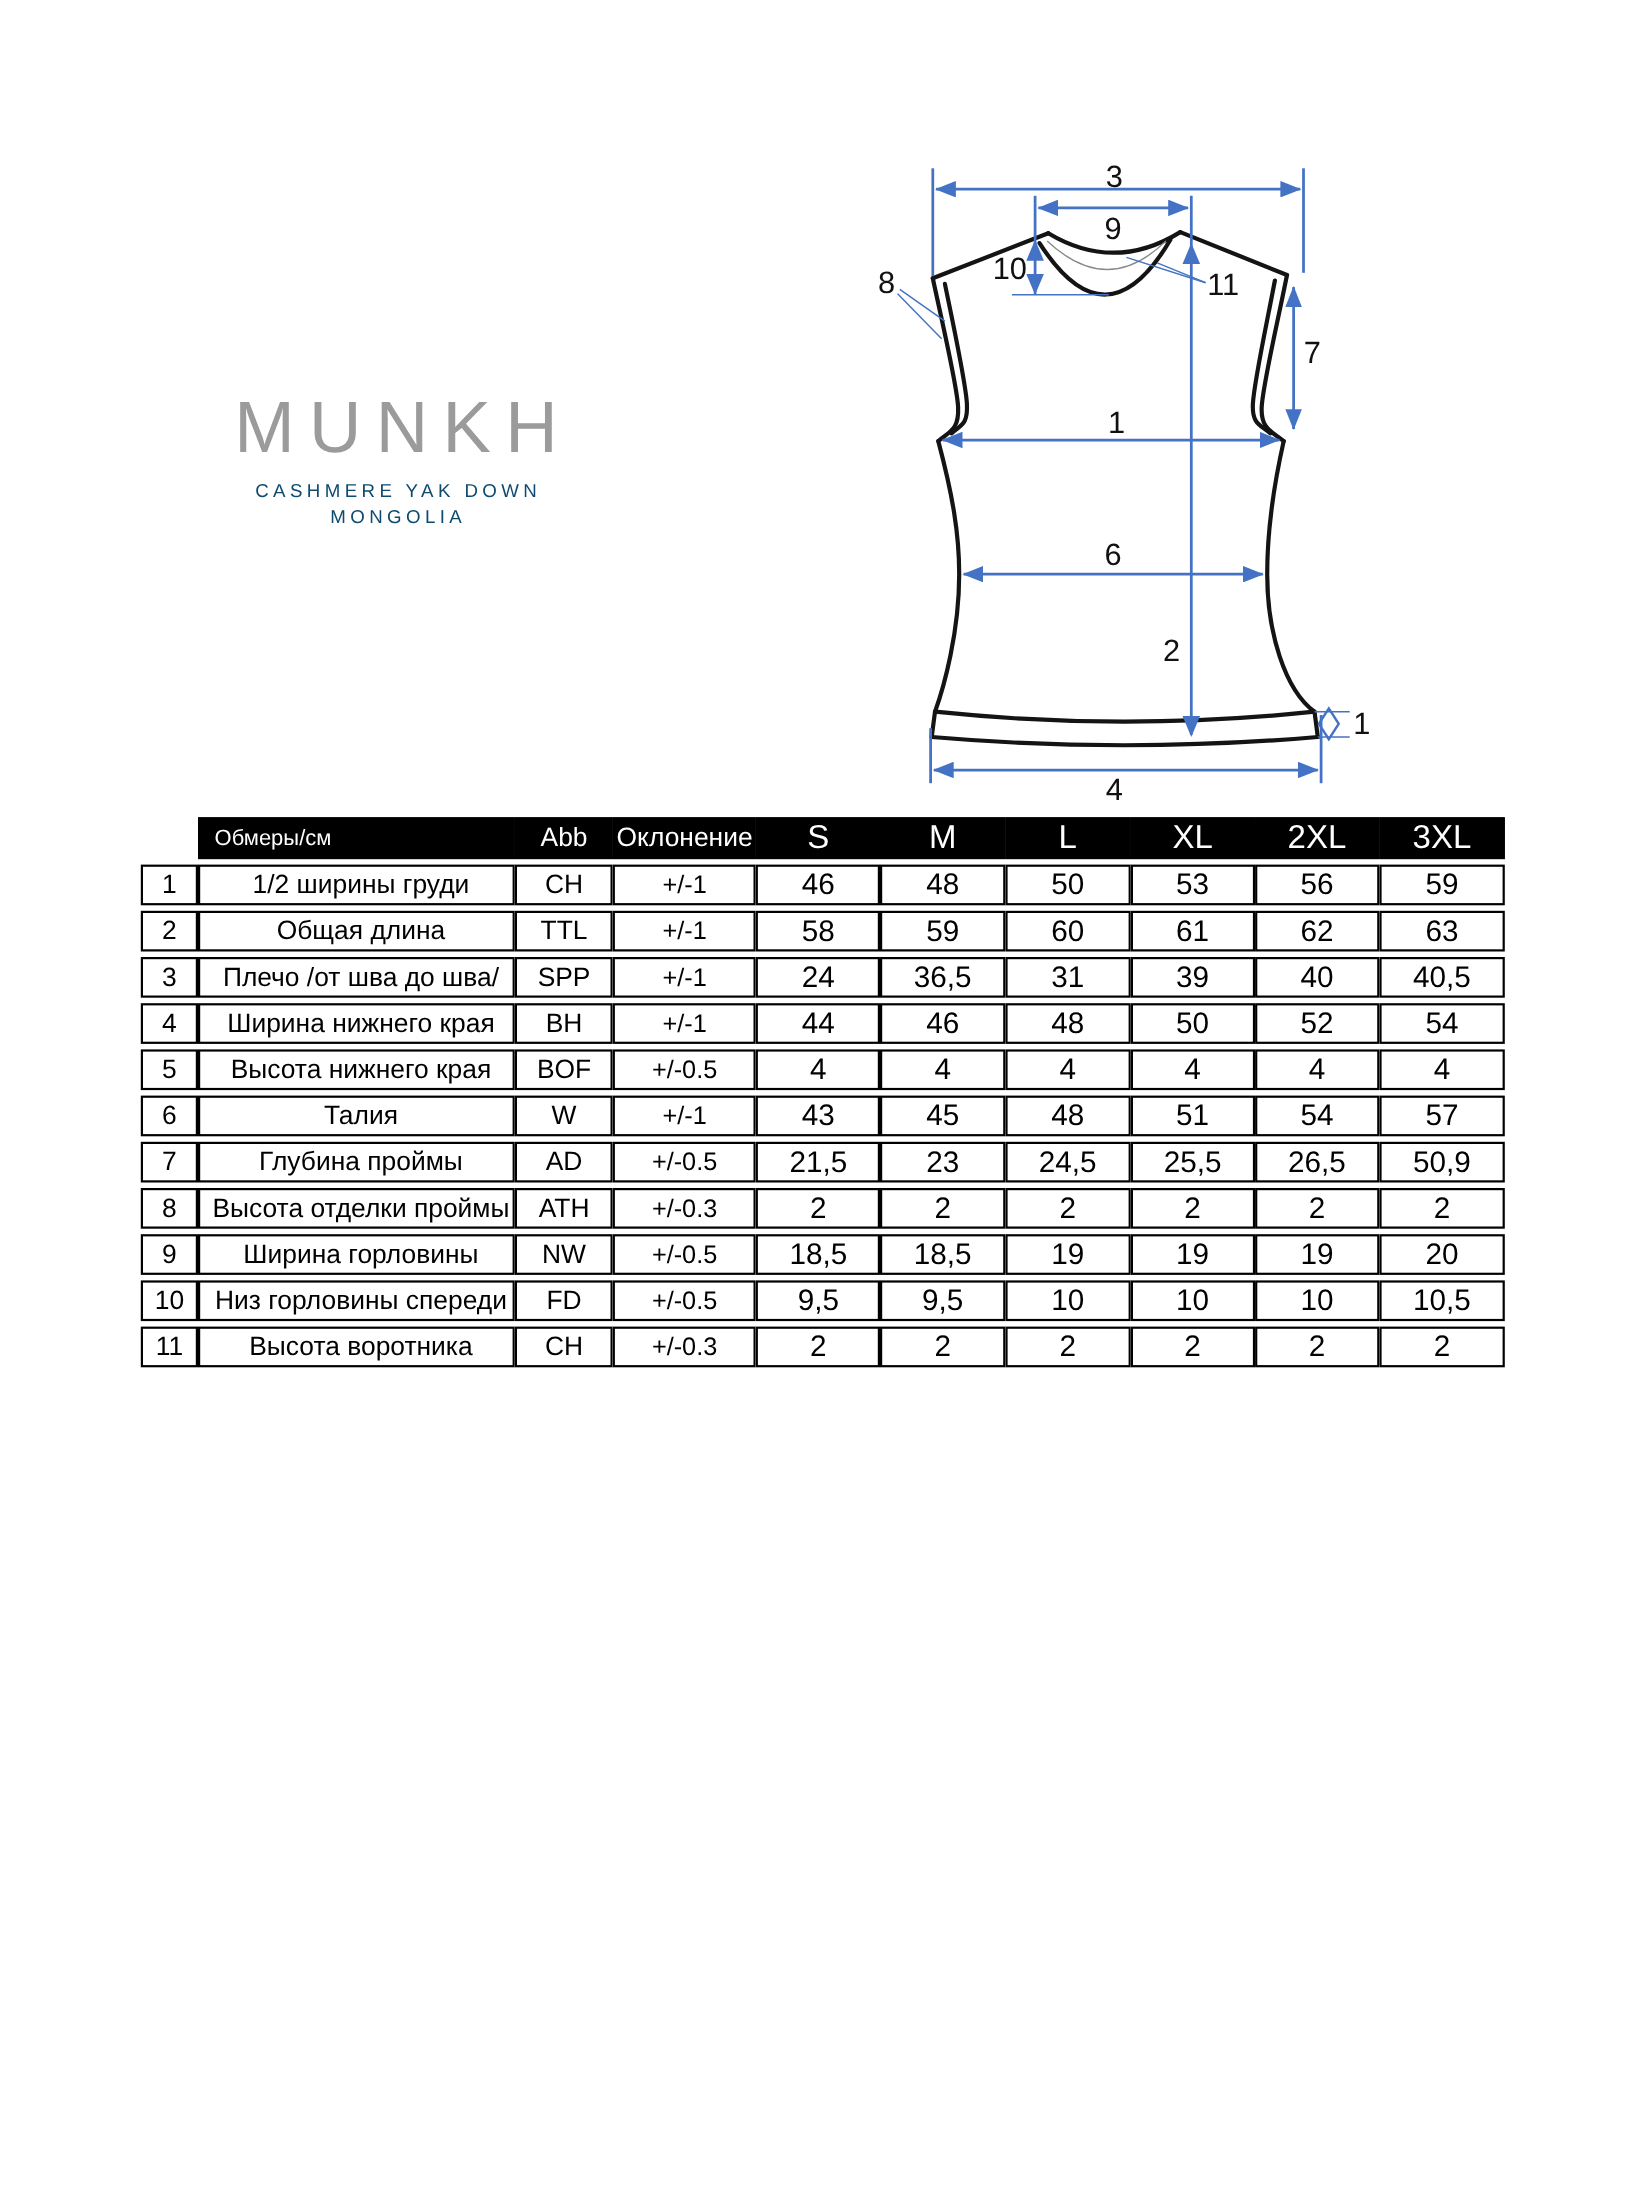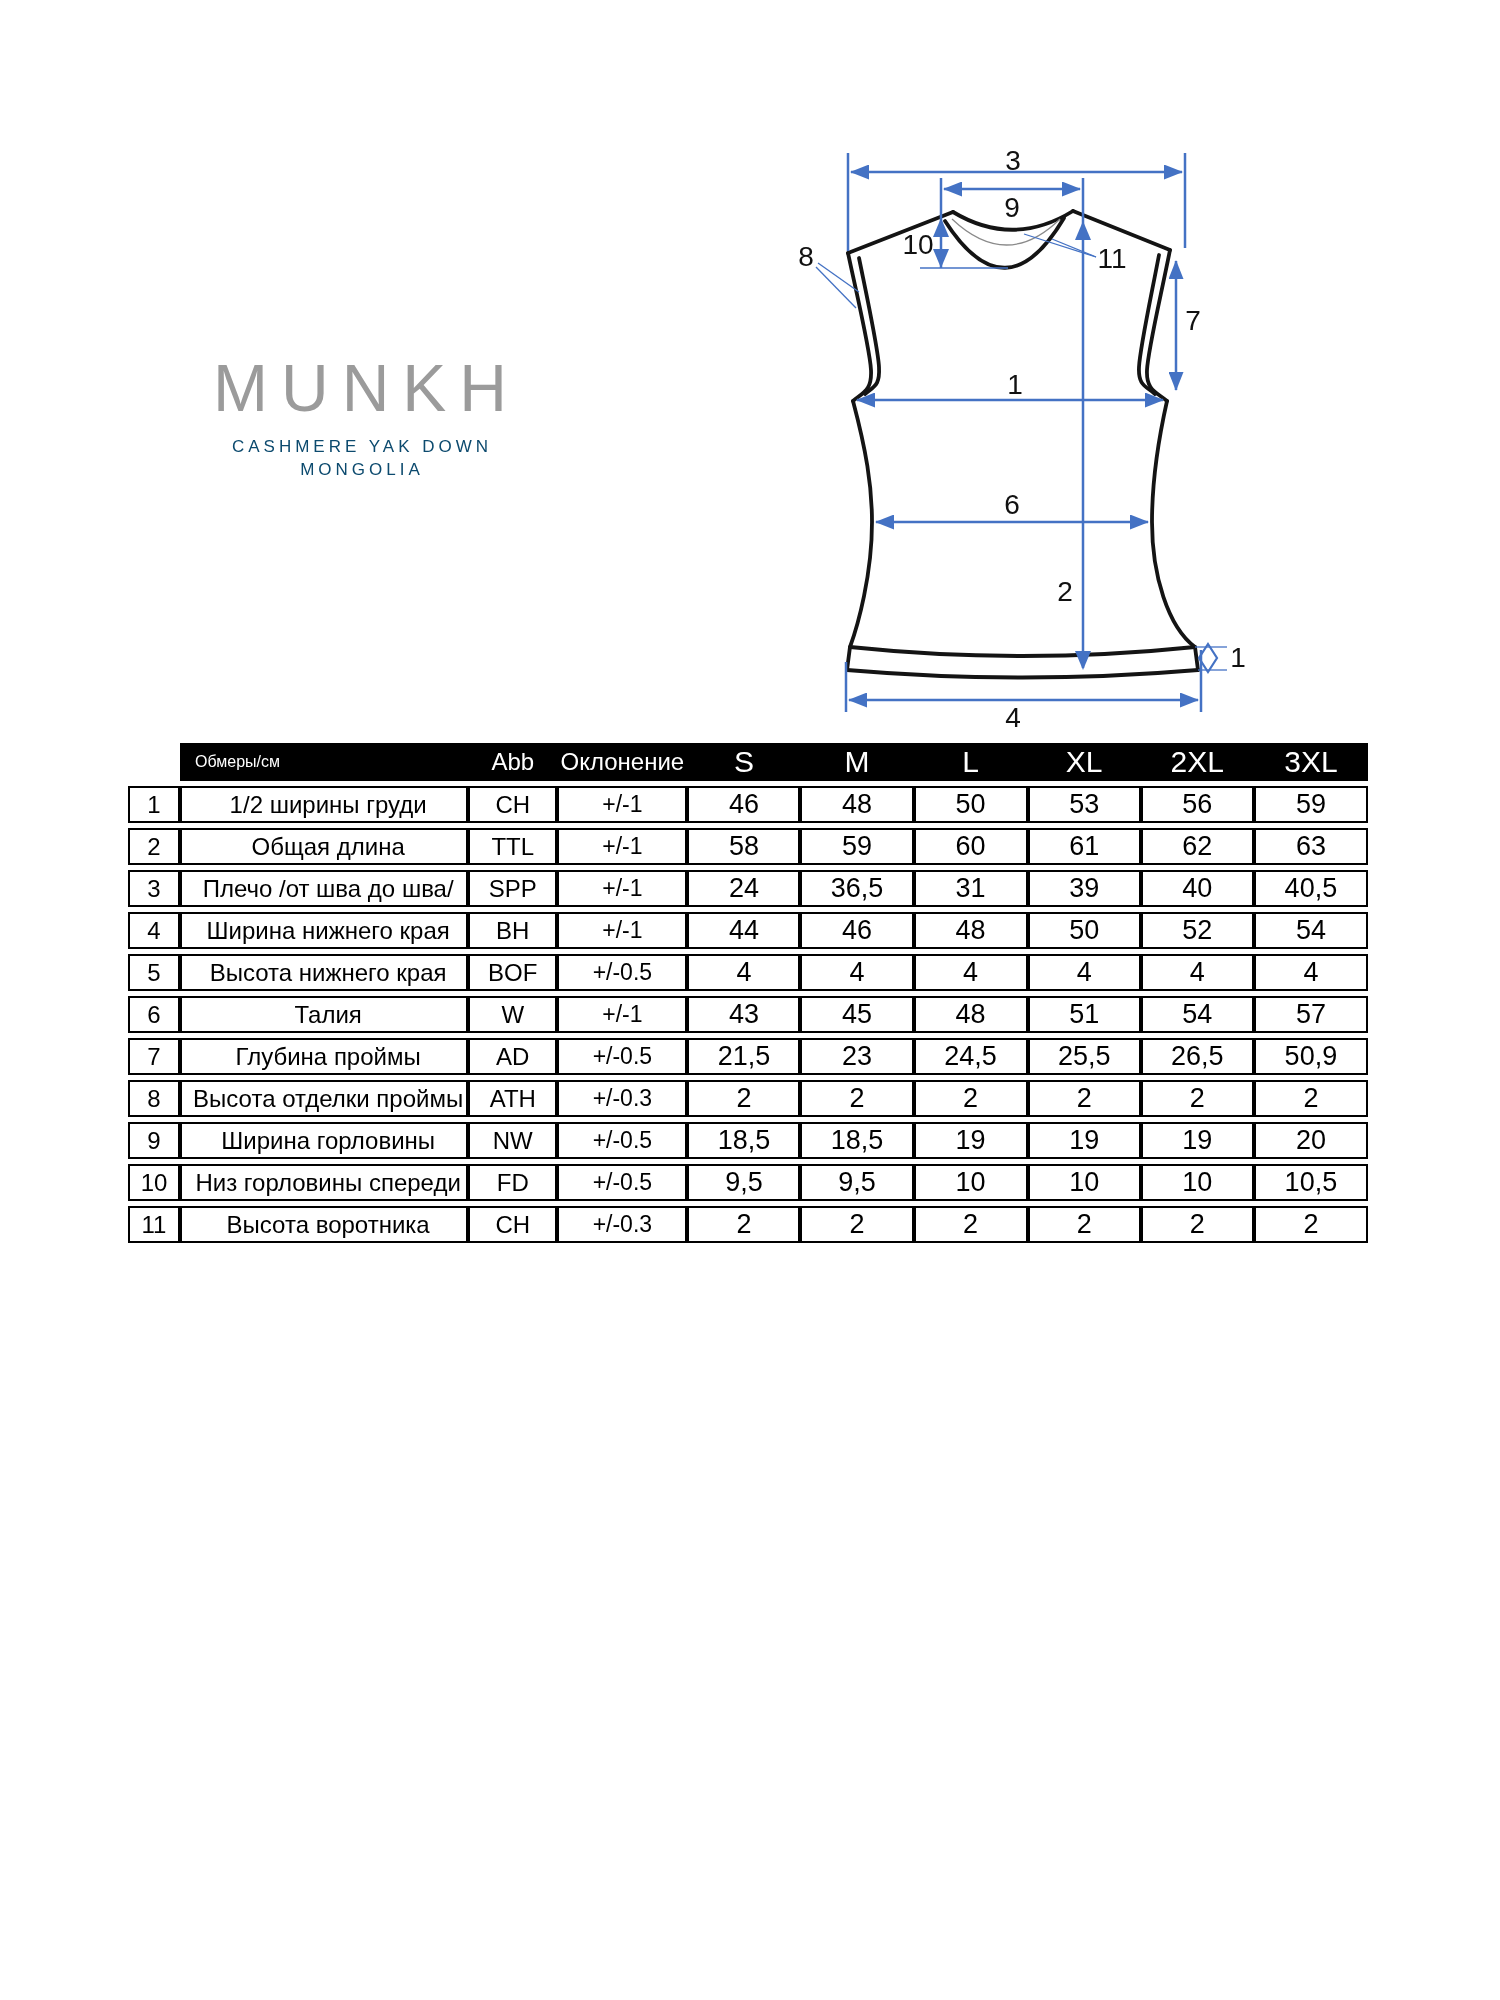--- a/index.html
+++ b/index.html
@@ -18,21 +18,21 @@
   .size-table{
     position:absolute;left:128px;top:738px;width:1240px;
     border-collapse:separate;border-spacing:0 5px;table-layout:fixed;
   }
   .size-table th,.size-table td{box-sizing:border-box;overflow:hidden;white-space:nowrap;}
   .size-table thead th{
     background:#000;color:#fff;height:34px;font-weight:normal;
     border:1px solid #000;text-align:center;vertical-align:middle;
   }
   .size-table th.corner{background:transparent;border:none;}
-  .size-table th.h-name{text-align:left;padding-left:14px;font-size:16px;}
+  .size-table th.h-name{text-align:left;padding-left:14px;font-size:20px;}
   .size-table th.h-abb,.size-table th.h-tol{font-size:24px;}
   .size-table th.h-size{font-size:30px;}
   .size-table td{
     border:2px solid #000;height:30px;text-align:center;vertical-align:middle;background:#fff;
   }
   .c-num{font-size:24px;}
   .c-name{text-align:left;padding-left:9px;font-size:24px;}
   .c-abb{font-size:24px;}
   .c-tol{font-size:23px;}
   .c-val{font-size:27px;}

